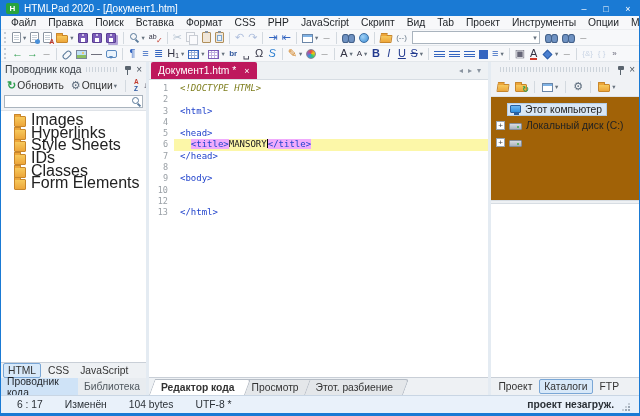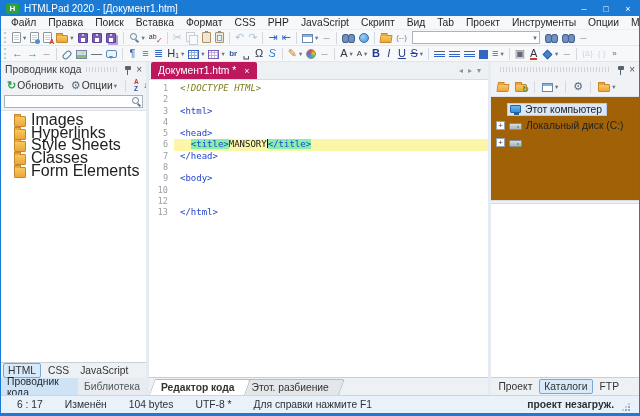--- a/index.html
+++ b/index.html
@@ -128,21 +128,21 @@
   .dtab{ height:17px; margin-left:2px; background:#be185d; color:#fff; display:flex; align-items:center; gap:8px; padding:0 7px; font-size:10.3px; border-radius:2px 2px 0 0; }
   .dtab .x{ font-size:9px; }
   .tabnav{ margin-left:auto; display:flex; gap:5px; padding:0 7px 4px 0; color:#8a94a0; font-size:8px; }
   .code{ flex:1; min-height:0; background:#fff; font:9px/11.3px "DejaVu Sans Mono",monospace; padding-top:3px; overflow:hidden; }
   .cline{ display:flex; height:11.3px; }
   .lnum{ width:25px; flex:none; text-align:right; padding-right:6px; color:#9aa0a6; font-size:8.5px; }
   .lcontent{ flex:1; white-space:pre; padding-left:6px; }
   .cline.hl .lcontent{ background:#fcf7a8; }
   .tag{ color:#2244cc; }
   .doctype{ color:#7f7f1f; font-style:italic; }
-  .match{ background:#86efac; }
+  .match{ background:#f0abfc; }
   .titleval{ color:#16161e; font-weight:normal; }
   .caret{ display:inline-block; width:1px; height:9px; background:#000; vertical-align:-1px; }
   .viewtabs{ height:18px; flex:none; background:#eef1f4; border-top:1px solid #c9cfd7; display:flex; align-items:flex-end; padding-left:3px; }
   .viewtabs .item{ position:relative; height:16px; display:flex; align-items:center; padding:0 13px 0 9px; margin-right:-5px; font-size:10.3px; color:#333; }
   .viewtabs .item::before{ content:''; position:absolute; inset:0; background:#e4e7ea; border:1px solid #b6bdc6; border-bottom:none; transform:skewX(-20deg); border-radius:0 3px 0 0; }
   .viewtabs .item.active{ z-index:2; font-weight:bold; }
   .viewtabs .item.active::before{ background:#fff; }
   .viewtabs .item .lbl{ position:relative; z-index:1; }
 
   
@@ -458,20 +458,24 @@
           <span class="titem">
             <span class="ic i-folder"></span>
             <span class="lbl">Hyperlinks</span>
           </span>
           <span class="titem">
             <span class="ic i-folder"></span>
             <span class="lbl">Style Sheets</span>
           </span>
           <span class="titem">
             <span class="ic i-folder"></span>
+            <span class="lbl">IDs</span>
+          </span>
+          <span class="titem">
+            <span class="ic i-folder"></span>
             <span class="lbl">Classes</span>
           </span>
           <span class="titem">
             <span class="ic i-folder"></span>
             <span class="lbl">Form Elements</span>
           </span>
         </div>
       <div class="langtabs">
           <span class="item active"><span class="lbl">HTML</span></span>
           <span class="item"><span class="lbl">CSS</span></span>
@@ -549,20 +553,23 @@
           </div>
         <div class="cline">
             <span class="lnum">13</span>
             <span class="lcontent tag">&lt;/html&gt;</span>
           </div>
       </div>
 
       <div class="viewtabs">
           <span class="item active">
             <span class="lbl">Редактор кода</span>
+          </span>
+          <span class="item">
+            <span class="lbl">Просмотр</span>
           </span>
           <span class="item">
             <span class="lbl">Этот. разбиение</span>
           </span>
         </div>
     </div>
 
     <div class="vsplit"></div>
 
     <div class="right">
@@ -616,17 +623,16 @@
           <span class="item"><span class="lbl">FTP</span></span>
         </div>
     </div>
   </div>
 
   <div class="status">
     <span class="sfield">6 : 17</span>
     <span class="sfield">Изменён</span>
     <span class="sfield">104 bytes</span>
     <span class="sfield">UTF-8 *</span>
-    <span class="sfield">Для справки нажмите F1</span>
     <span class="sproj">проект незагруж.</span>
     <span class="grip"></span>
   </div>
 </div>
 
 </body></html>

